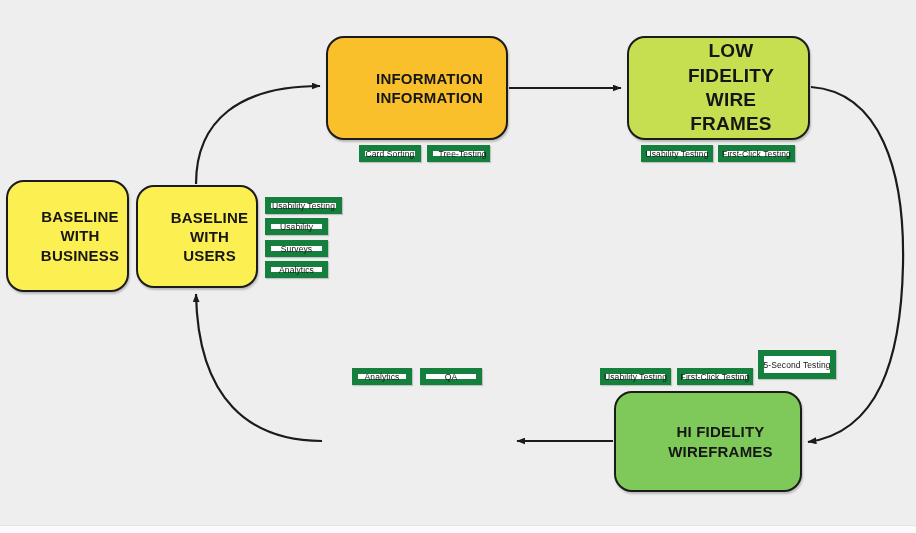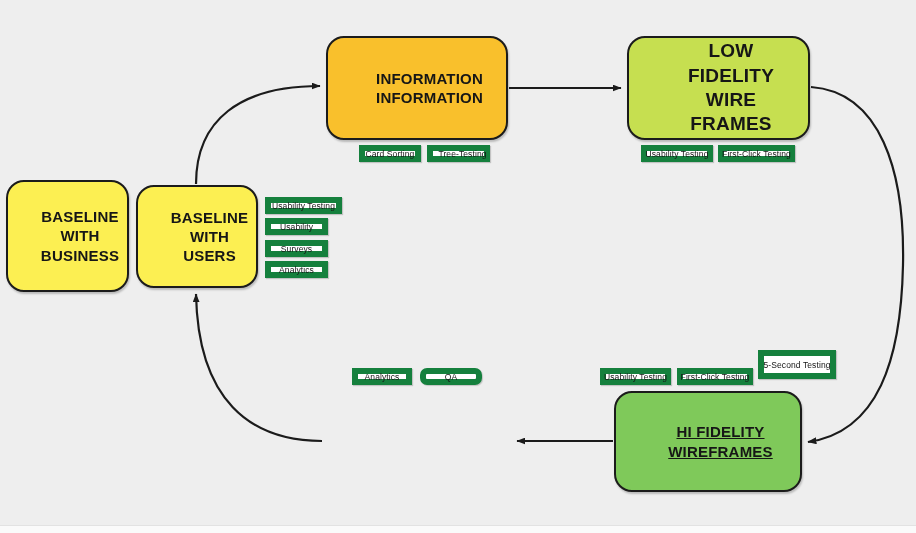--- a/index.html
+++ b/index.html
@@ -111,40 +111,40 @@
     </span>
   </div>
 
   <div class="node" style="left:627px; top:36px; width:183px; height:104px; background:#C6DF50; font-size:19px;">
     <span class="node-label">
       <span>LOW FIDELITY WIRE</span><br>
       <span>FRAMES</span>
     </span>
   </div>
 
-  <div class="node" style="left:614px; top:391px; width:188px; height:101px; background:#7FC95A; font-size:15px;text-decoration:underline;">
+  <div class="node" style="left:614px; top:391px; width:188px; height:101px; background:#7FC95A; font-size:15px;">
     <span class="node-label">
       <span>HI FIDELITY</span><br>
       <span>WIREFRAMES</span>
     </span>
   </div>
 
 
   <div class="tag" style="left:265px; top:197px; width:77px; height:17px;">Usability Testing</div>
   <div class="tag" style="left:265px; top:218px; width:63px; height:17px;">Usability</div>
   <div class="tag" style="left:265px; top:240px; width:63px; height:17px;">Surveys</div>
   <div class="tag" style="left:265px; top:261px; width:63px; height:17px;">Analytics</div>
 
   <div class="tag" style="left:359px; top:145px; width:62px; height:17px;">Card Sorting</div>
   <div class="tag" style="left:427px; top:145px; width:63px; height:17px;padding-left:8px;">Tree-Testing</div>
 
   <div class="tag" style="left:641px; top:145px; width:72px; height:17px;">Usability Testing</div>
   <div class="tag" style="left:718px; top:145px; width:77px; height:17px;">First-Click Testing</div>
 
   <div class="tag" style="left:352px; top:368px; width:60px; height:17px;">Analytics</div>
-  <div class="tag" style="left:420px; top:368px; width:62px; height:17px;border-radius:7px;">QA</div>
+  <div class="tag" style="left:420px; top:368px; width:62px; height:17px;">QA</div>
 
   <div class="tag" style="left:600px; top:368px; width:71px; height:17px;">Usability Testing</div>
   <div class="tag" style="left:677px; top:368px; width:76px; height:17px;">First-Click Testing</div>
   <div class="tag" style="left:758px; top:350px; width:78px; height:29px;">5-Second Testing</div>
 
   <div id="bottom-strip"></div>
 </div>
 
 </body></html>

